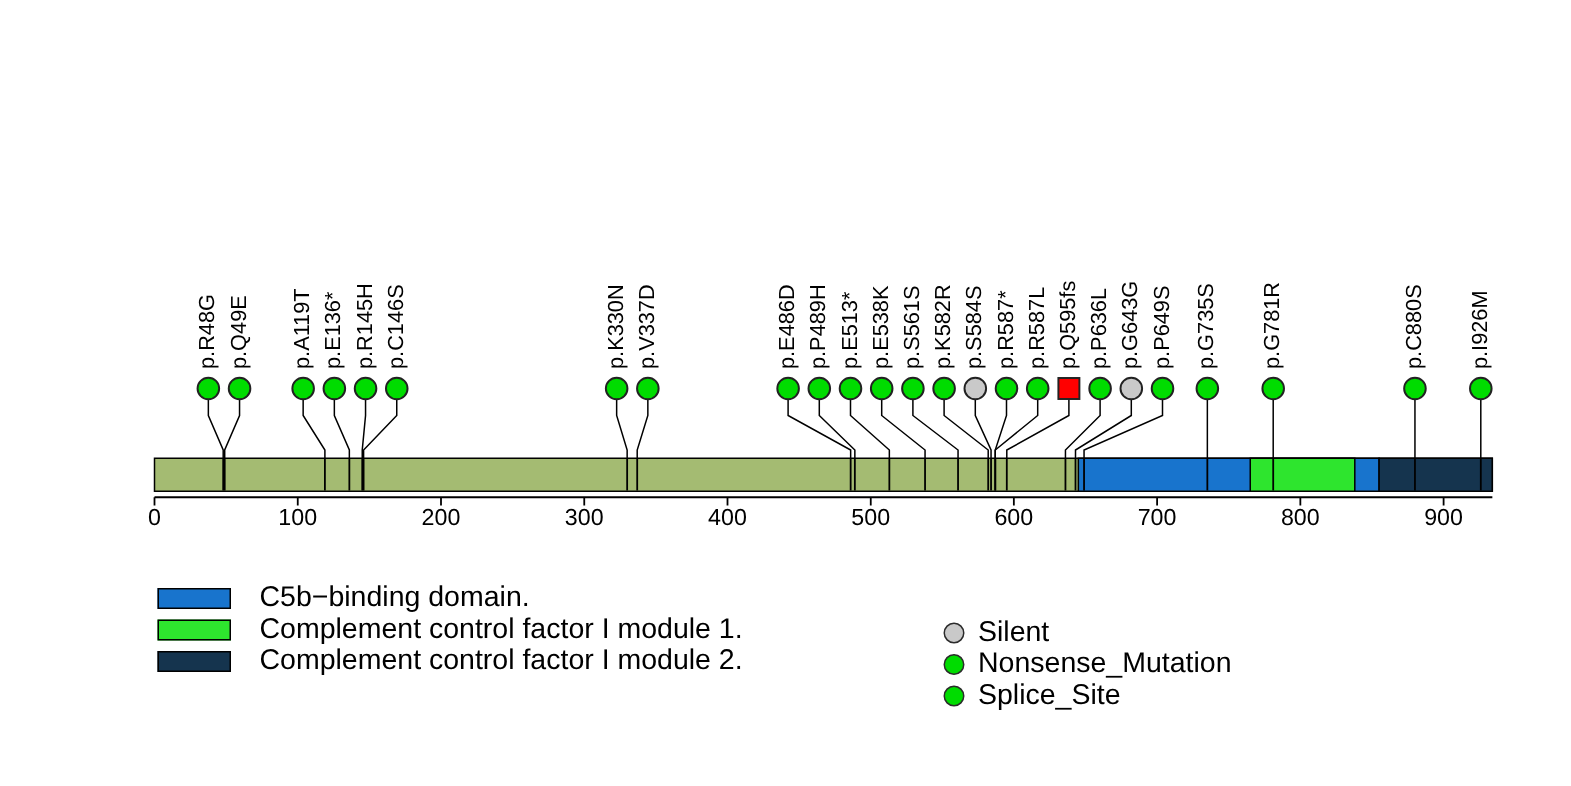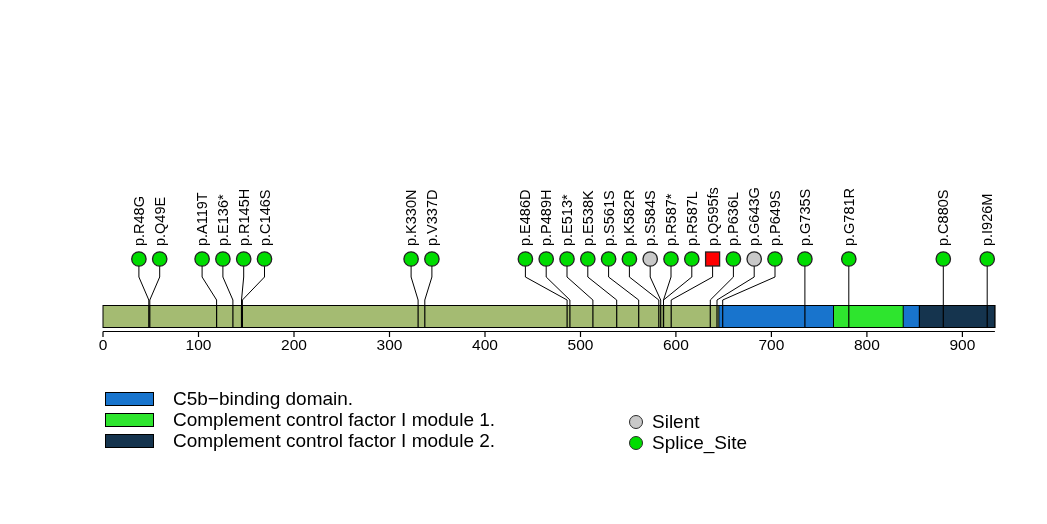--- a/index.html
+++ b/index.html
@@ -166,17 +166,21 @@
     </div>
   </div>
 
   <div class="legend legend-right">
     <div class="lrow">
       <span class="tmark circle" style="background: rgb(201, 201, 201);"></span>
       <span class="ltext">Silent</span>
     </div>
     <div class="lrow">
       <span class="tmark circle" style="background: rgb(0, 220, 0);"></span>
+      <span class="ltext">Nonsense_Mutation</span>
+    </div>
+    <div class="lrow">
+      <span class="tmark circle" style="background: rgb(0, 220, 0);"></span>
       <span class="ltext">Splice_Site</span>
     </div>
   </div>
 
 </div>
 
 </body></html>

